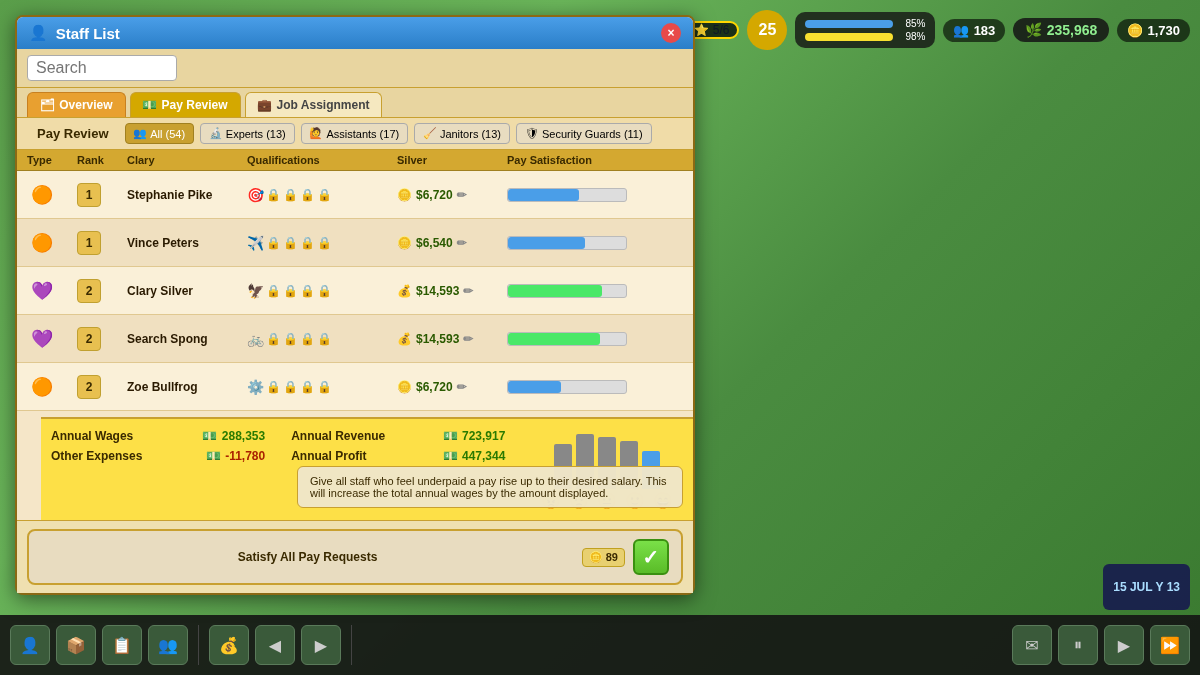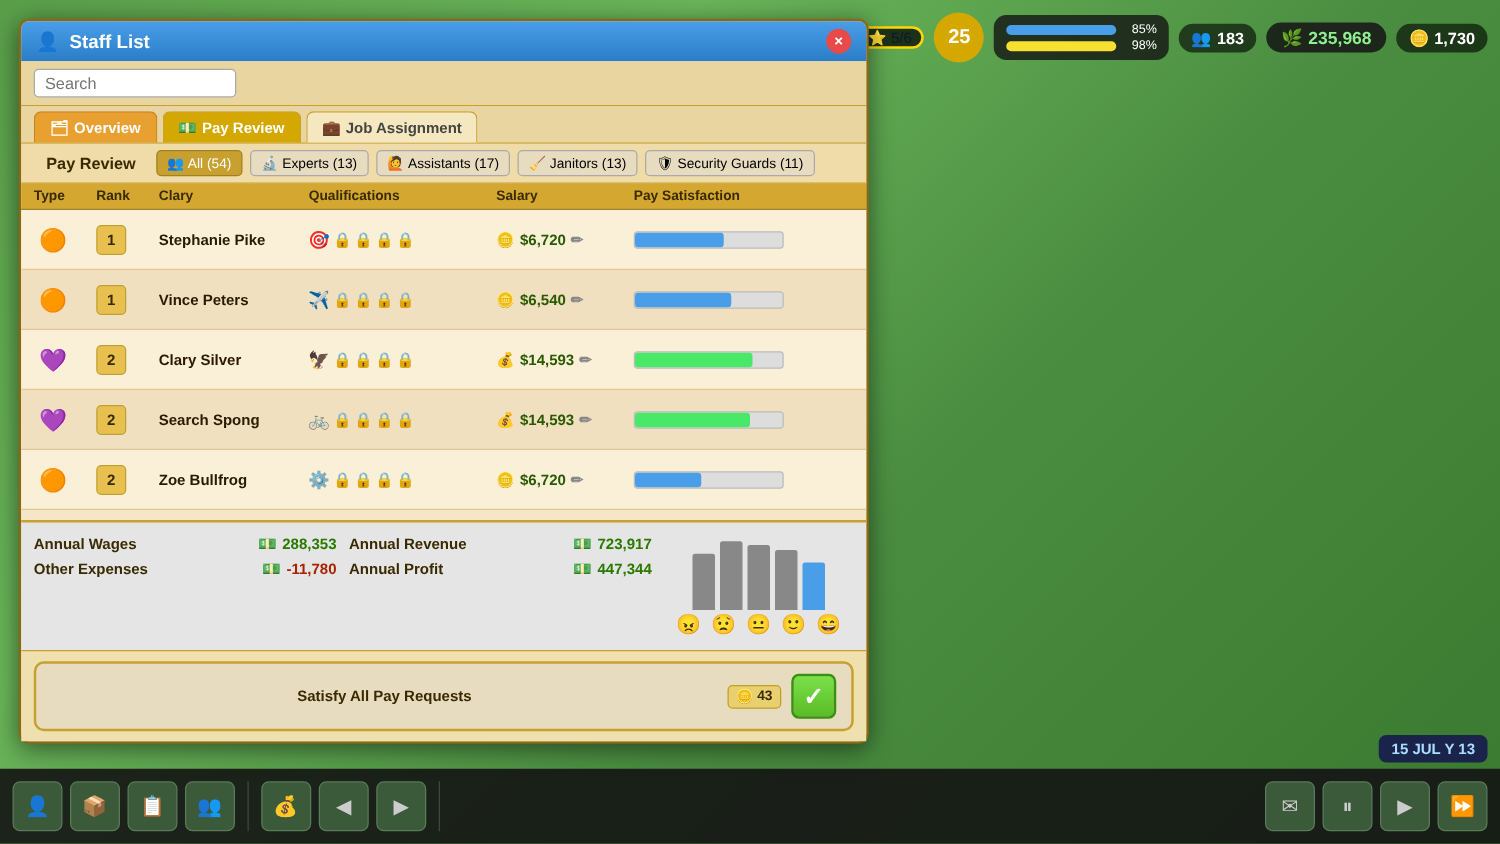--- a/index.html
+++ b/index.html
@@ -187,25 +187,25 @@
       font-weight: bold;
     }
 
     .panel-search {
       padding: 6px 10px;
       background: #e8d5a0;
       border-bottom: 1px solid #c8a030;
     }
 
     .search-input {
-      width: 162px;
+      width: 150px;
       padding: 3px 8px;
       border: 1px solid #aaa;
       border-radius: 4px;
-      font-size: 13px;
+      font-size: 16px;
       background: white;
     }
 
     
     .tabs-row {
       display: flex;
       padding: 0 10px;
       background: #e8d5a0;
       border-bottom: 1px solid #c8a030;
       gap: 4px;
@@ -372,24 +372,25 @@
     }
 
     .satisfaction-bar {
       height: 100%;
       border-radius: 3px;
     }
 
     
     .summary-area {
       padding: 10px;
-      background: #e5e5e5;
+      background: #fde047;
       border-top: 2px solid #c8a030;
       display: flex;
-      gap: 10px;
+      gap: 26px;
+      margin-left: 24px;
     }
 
     .summary-left {
       flex: 1;
       display: flex;
       flex-direction: column;
       gap: 6px;
     }
 
     .summary-right {
@@ -540,21 +541,21 @@
     .table-body::-webkit-scrollbar-thumb { background: #a08030; border-radius: 4px; }
 
     
     .date-badge {
       position: absolute;
       bottom: 65px;
       right: 10px;
       background: rgba(20,20,80,0.85);
       color: #aaddff;
       border-radius: 6px;
-      padding: 4px 10px;
+      padding: 16px 10px;
       font-size: 12px;
       font-weight: bold;
       z-index: 15;
     }
   </style>
 </head>
 <body>
 
 <div class="game-bg"></div>
 
@@ -635,21 +636,21 @@
       <span>🛡</span>
       <span>Security Guards (11)</span>
     </div>
   </div>
 
   <div class="table-header">
     <span>Type</span>
     <span>Rank</span>
     <span>Clary</span>
     <span>Qualifications</span>
-    <span>Salary</span>
+    <span>Silver</span>
     <span>Pay Satisfaction</span>
   </div>
 
   <div class="table-body">
 
     <div class="table-row">
       <div class="staff-icon">🟠</div>
       <div class="rank-badge">1</div>
       <div class="staff-name">Stephanie Pike</div>
       <div class="qual-icons">
@@ -810,28 +811,31 @@
       <div class="emoji-row">
         <span>😠</span>
         <span>😟</span>
         <span>😐</span>
         <span>🙂</span>
         <span>😄</span>
       </div>
     </div>
   </div>
 
+  <div class="tooltip-box">
+    <span>Give all staff who feel underpaid a pay rise up to their desired salary. This will increase the total annual wages by the amount displayed.</span>
+  </div>
 
   <div class="action-row">
     <button class="btn-satisfy">
       <span style="flex:1; text-align:center;">Satisfy All Pay
 Requests</span>
       <div class="cost-badge">
         <span>🪙</span>
-        <span>43</span>
+        <span>89</span>
       </div>
       <div class="satisfy-check">✓</div>
     </button>
   </div>
 
 </div>
 
 <div class="date-badge">
   <span>15 JUL Y 13</span>
 </div>

